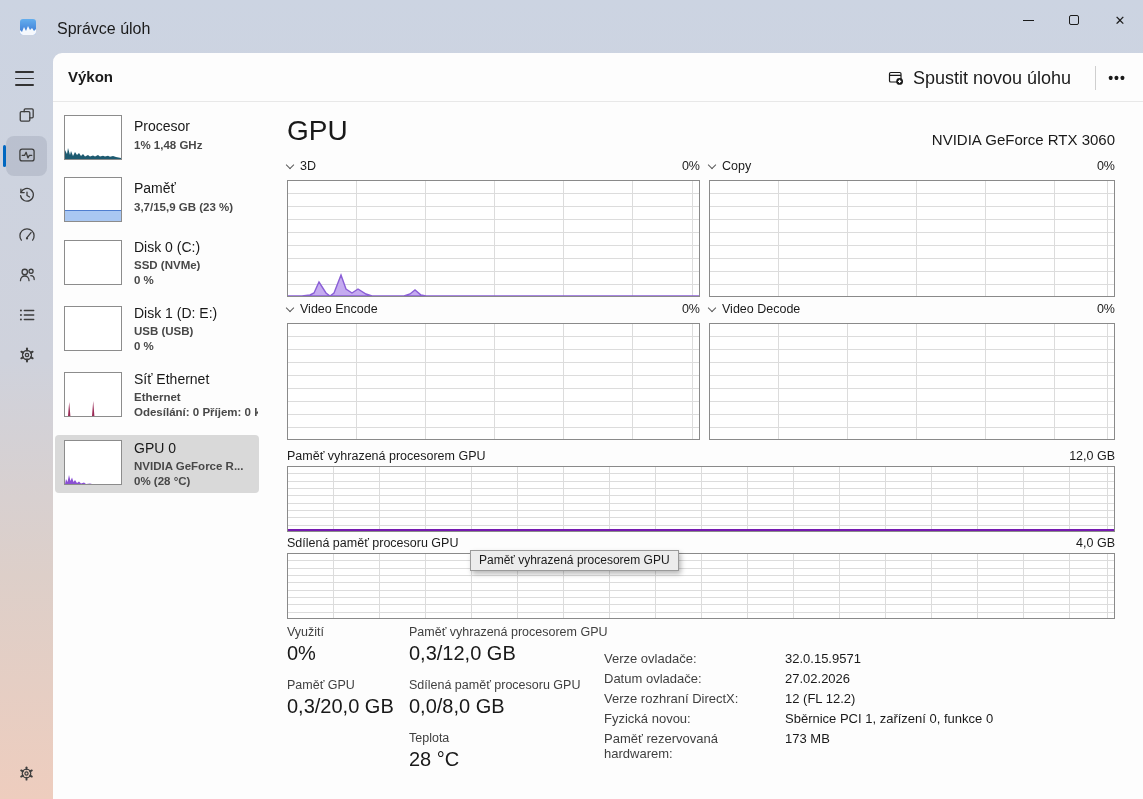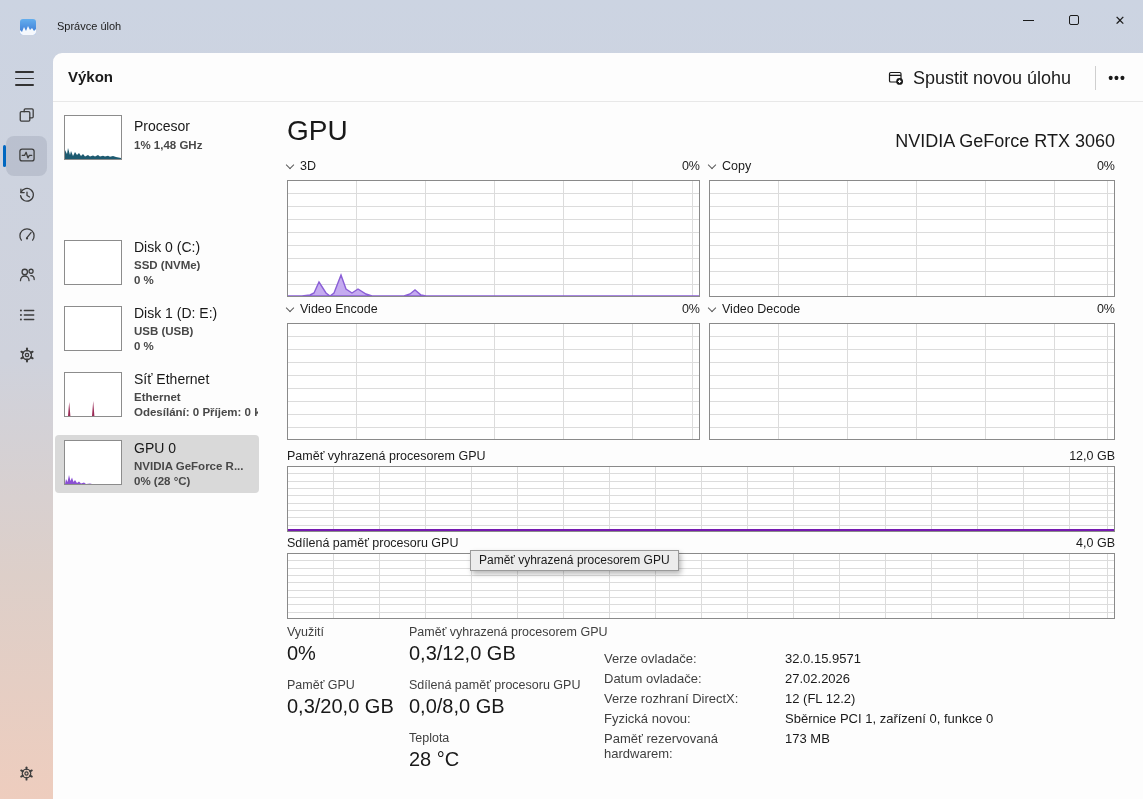--- a/index.html
+++ b/index.html
@@ -5,21 +5,21 @@
   html,body{margin:0;padding:0;background:#222;}
   *{box-sizing:border-box;font-family:"Liberation Sans","DejaVu Sans",sans-serif;}
   .window{position:relative;width:1143px;height:799px;overflow:hidden;
     background:linear-gradient(to bottom,#ccd4e2 0%,#cfd2dc 45%,#ddcfc9 72%,#eecdbe 100%);}
 
   
   .titlebar{position:absolute;left:0;top:0;width:1143px;height:53px;}
   .appicon{position:absolute;left:20px;top:19px;width:16px;height:16px;border-radius:3px;
     background:linear-gradient(180deg,#63aeee 0%,#3a76d2 100%);overflow:hidden;}
   .appicon svg{position:absolute;left:0;bottom:0;}
-  .apptitle{position:absolute;left:57px;top:20px;font-size:11px;color:#1b1b1b;}
+  .apptitle{position:absolute;left:57px;top:20px;font-size:16px;color:#1b1b1b;}
   .winbtn{position:absolute;top:0;width:46px;height:40px;display:flex;align-items:center;justify-content:center;color:#1b1b1b;}
   .btn-min{right:92px;} .btn-max{right:46px;} .btn-close{right:0;}
   .glyph-min{display:block;width:11px;height:1px;background:#1b1b1b;}
   .glyph-max{display:block;width:10px;height:10px;border:1.2px solid #1b1b1b;border-radius:2px;}
   .glyph-close{font-size:13px;line-height:1;}
 
   
   .rail{position:absolute;left:0;top:53px;width:53px;height:746px;}
   .hamburger{position:absolute;left:15px;top:18px;width:19px;height:15px;display:flex;flex-direction:column;justify-content:space-between;}
   .hamburger i{display:block;height:1.6px;background:#333;border-radius:1px;}
@@ -43,21 +43,21 @@
   
   .side-item{position:absolute;left:2px;width:204px;height:62px;border-radius:4px;}
   .side-item.selected{background:#d9d9d9;}
   .thumb{position:absolute;left:9px;top:3px;width:58px;height:45px;background:#fff;border:1px solid #8c8c8c;overflow:hidden;}
   .side-title{position:absolute;left:79px;top:1px;font-size:14px;color:#191919;white-space:nowrap;}
   .side-sub{position:absolute;left:79px;font-size:11.5px;color:#484848;white-space:nowrap;overflow:hidden;width:124px;line-height:15px;font-weight:bold;}
   .memfill{position:absolute;left:0;right:0;bottom:0;height:11px;background:#a9c7f2;border-top:1.5px solid #4f7ed0;}
 
   
   .gpu-title{position:absolute;left:234px;top:62px;font-size:28px;font-weight:300;color:#191919;}
-  .gpu-device{position:absolute;right:28px;top:78px;font-size:18px;color:#191919;}
+  .gpu-device{position:absolute;right:28px;top:78px;font-size:15px;color:#191919;}
   .chart-hdr{position:absolute;height:16px;display:flex;justify-content:space-between;align-items:center;font-size:12.5px;color:#1b1b1b;gap:36px;}
   .chev{display:inline-block;width:6px;height:6px;border-left:1.4px solid #5a5a5a;border-bottom:1.4px solid #5a5a5a;
     transform:rotate(-45deg);margin-right:7px;position:relative;top:-2px;}
   .chart{position:absolute;background:#fff;border:1px solid #8a8a8a;
     background-image:
       repeating-linear-gradient(to right,transparent 0 68px,#dcdcdc 68px 69px),
       repeating-linear-gradient(to bottom,transparent 0 12px,#dcdcdc 12px 13px);}
   .chart .vline{position:absolute;top:0;bottom:0;right:6px;width:1px;background:#dcdcdc;}
   .memchart{position:absolute;background:#fff;border:1px solid #8a8a8a;
     background-image:
@@ -210,20 +210,27 @@
     <div class="side-item" style="top:59px;">
       <div class="thumb">
         <svg class="spikes" width="56" height="44" viewBox="0 0 56 44">
             <path d="M0,44 L0,35 2,39 3,33 5,40 6,36 8,41 10,37 12,40 14,38 16,41 18,39 20,41.5 23,40 25,41.5 28,40.5 30,41.5 33,40 35,41.5 38,40.8 40,41.5 43,40.8 45,41.8 48,41 51,42 56,43 56,44 Z" fill="#1d5a70"></path>
           </svg>
       </div>
       <div class="side-title" style="top:6px;">Procesor</div>
       <div class="side-sub" style="top:26px;">1% 1,48 GHz</div>
     </div>
 
+    <div class="side-item" style="top:121px;">
+      <div class="thumb">
+        <div class="memfill"></div>
+      </div>
+      <div class="side-title" style="top:6px;">Paměť</div>
+      <div class="side-sub" style="top:26px;">3,7/15,9 GB (23 %)</div>
+    </div>
 
     <div class="side-item" style="top:184px;">
       <div class="thumb"></div>
       <div class="side-title" style="top:2px;">Disk 0 (C:)</div>
       <div class="side-sub" style="top:21px;">SSD (NVMe)</div>
       <div class="side-sub" style="top:36px;">0 %</div>
     </div>
 
     <div class="side-item" style="top:250px;">
       <div class="thumb"></div>

